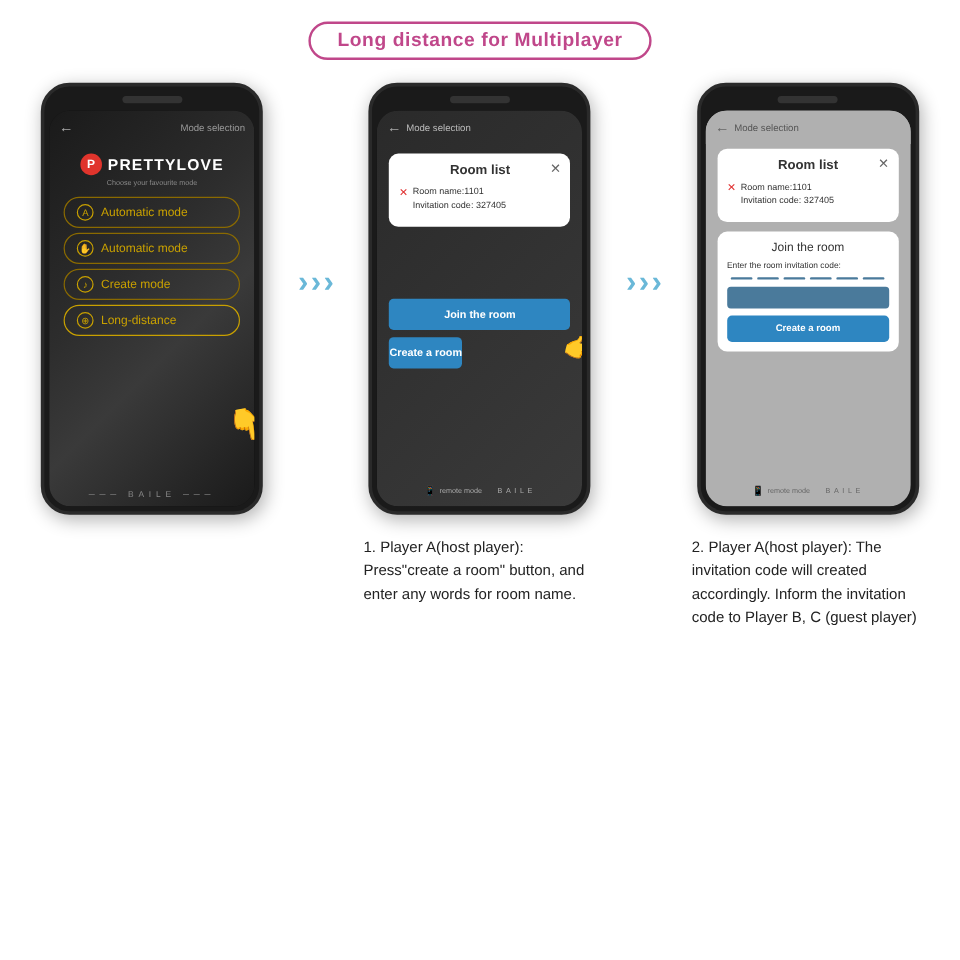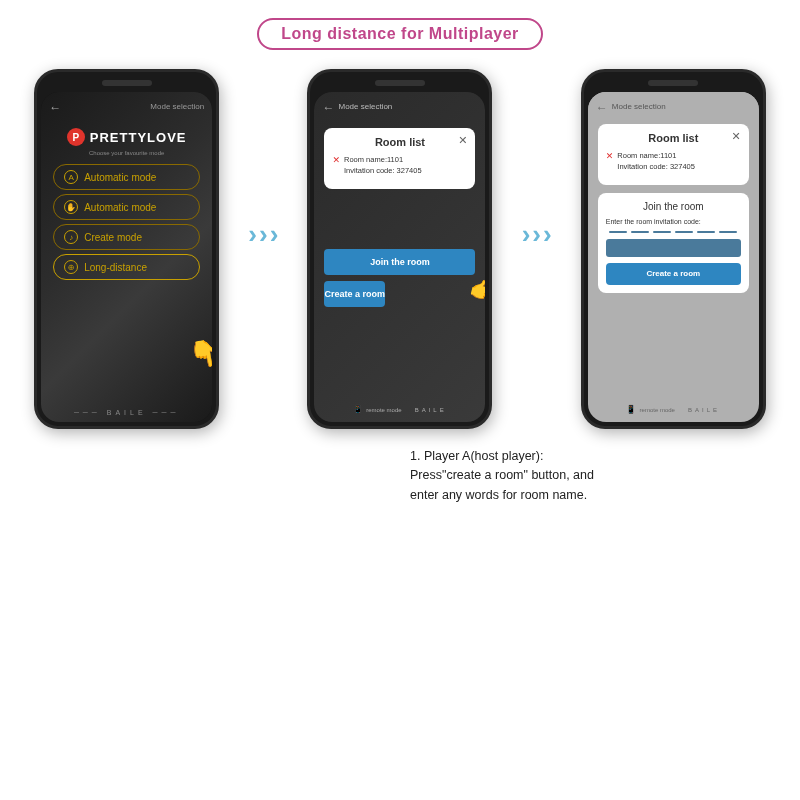--- a/index.html
+++ b/index.html
@@ -609,13 +609,16 @@
 
 </div>
 
 <div class="desc-row">
   <div class="phone-wrapper" style="width:220px;"></div>
   <div class="desc-spacer"></div>
   <div class="desc-block">
     <p class="desc-text">1. Player A(host player): Press"create a room" button, and enter any words for room name.</p>
   </div>
   <div class="desc-spacer"></div>
+  <div class="desc-block">
+    <p class="desc-text">2. Player A(host player): The invitation code will created accordingly. Inform the invitation code to Player B, C (guest player)</p>
+  </div>
 </div>
 
 </body></html>

